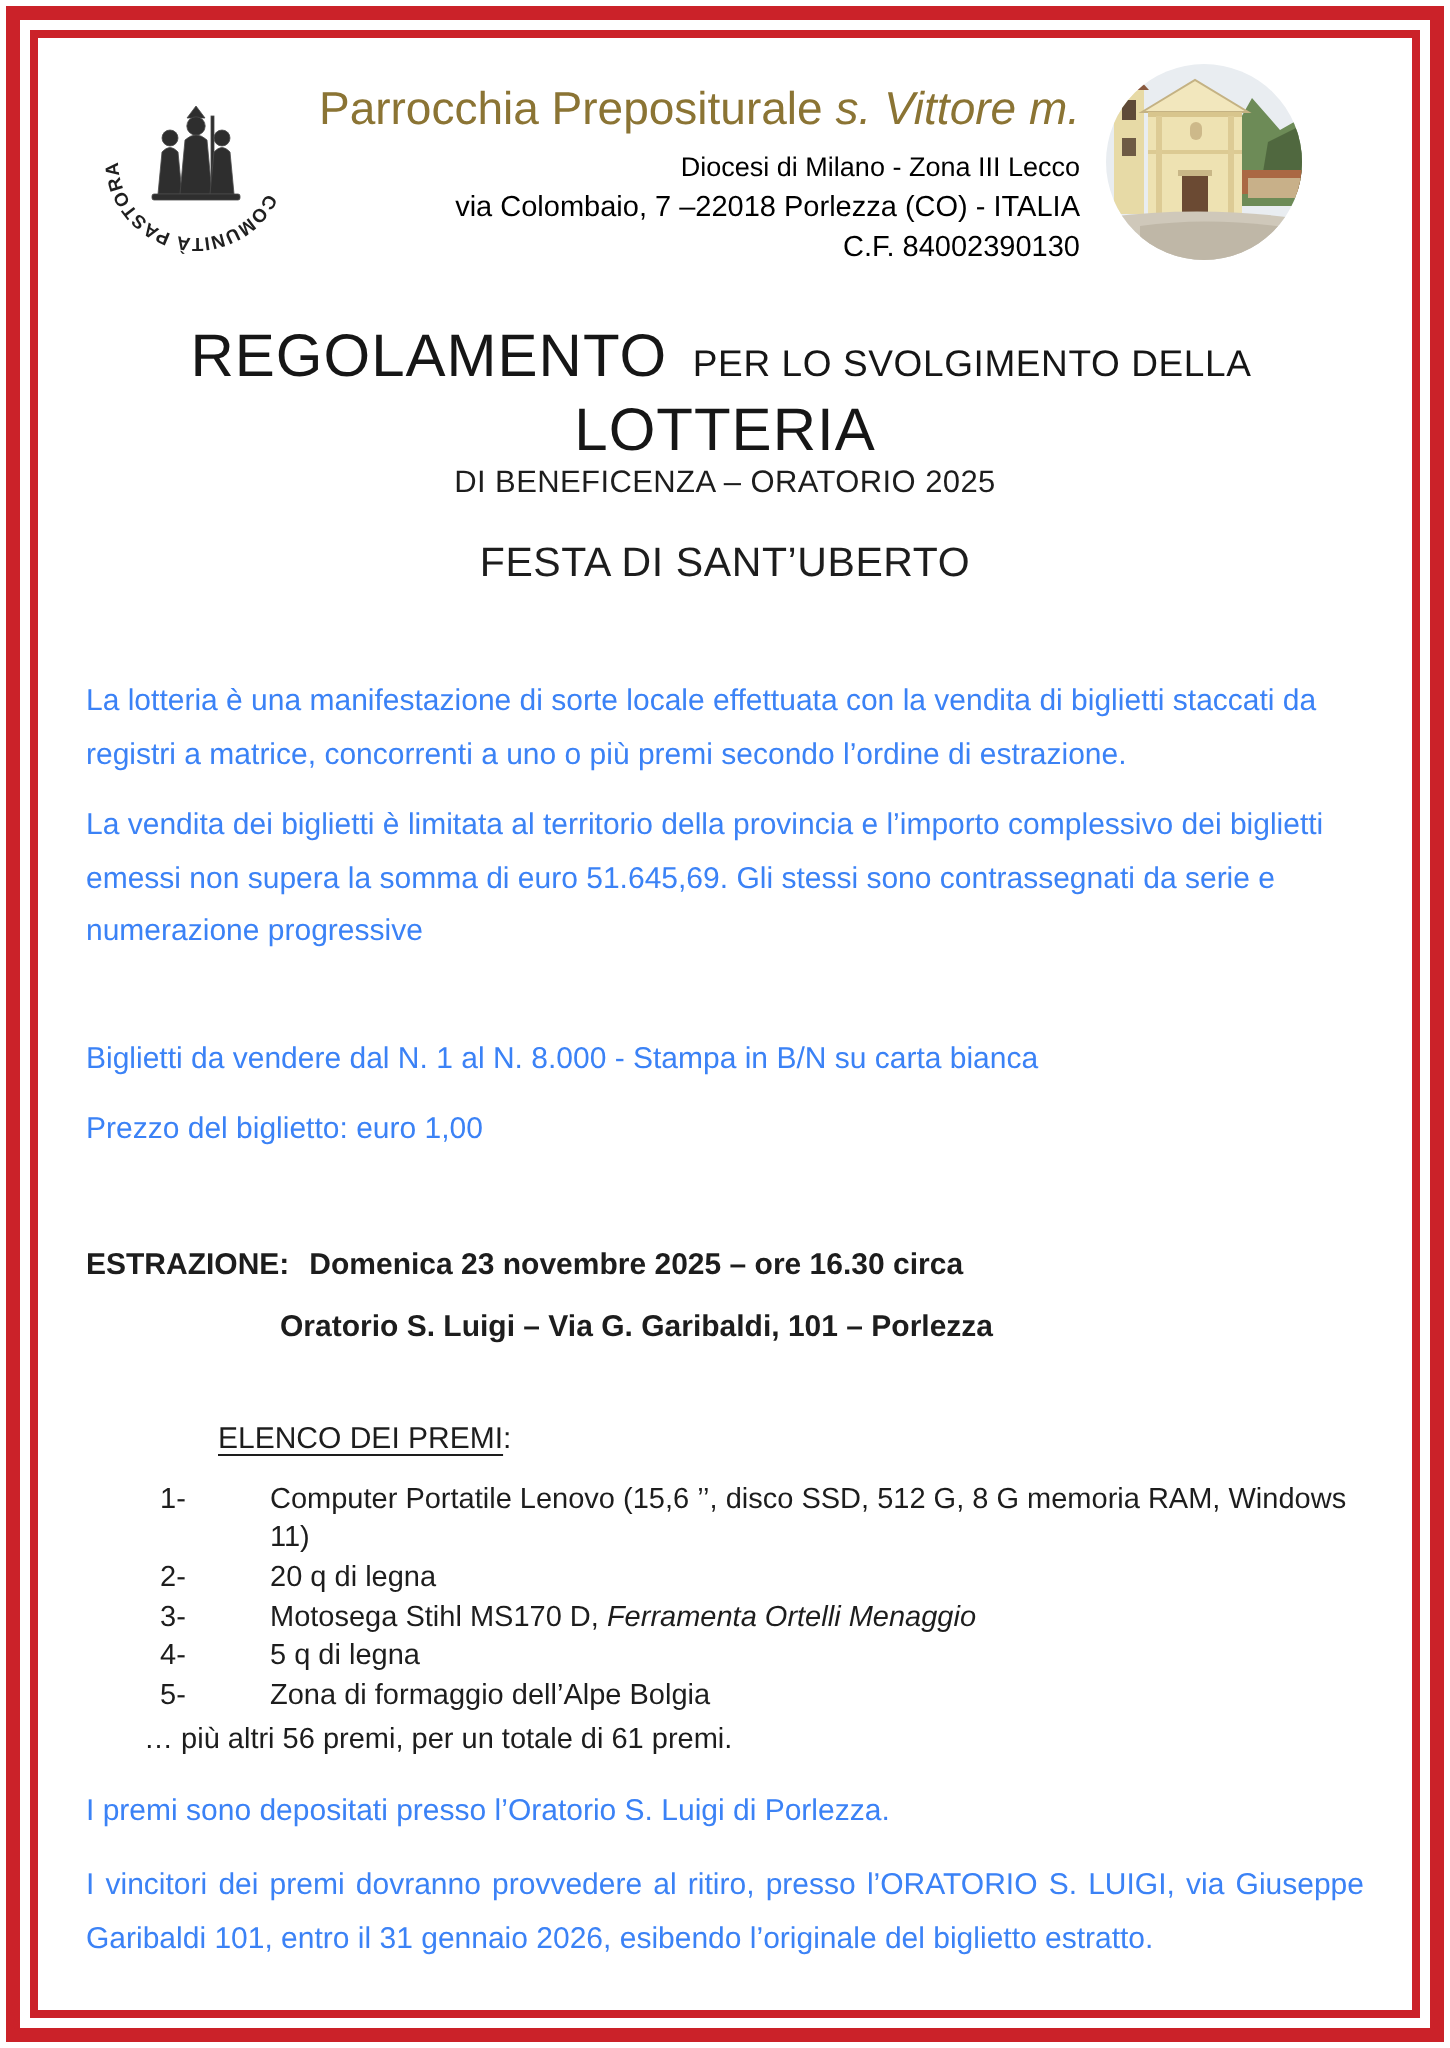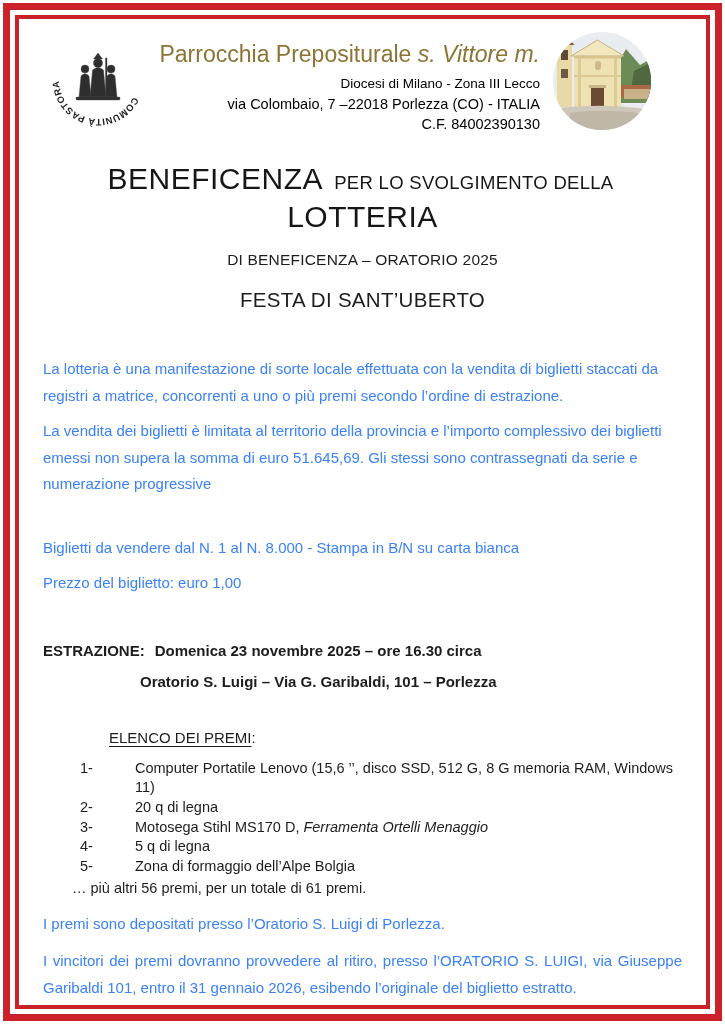--- a/index.html
+++ b/index.html
@@ -27,21 +27,21 @@
   .parish-name{color:var(--gold);font-size:23px;margin-bottom:8px;}
   .parish-name .it{font-style:italic;}
   .lh-line{font-size:13.5px;line-height:20px;color:#000000;}
   .lh-line.addr{font-size:14.5px;}
   .church{width:104px;height:100px;flex:none;margin-right:28px;margin-top:2px;}
 
   
   .title-block{text-align:center;margin-top:28px;}
   .main-title{font-weight:400;font-size:30px;letter-spacing:.5px;line-height:34px;color:#161616;}
   .main-title .mid{font-size:18.5px;letter-spacing:.3px;margin:0 4px;}
-  .subtitle1{font-size:15.5px;margin-top:17px;letter-spacing:.2px;}
+  .subtitle1{font-size:15.5px;letter-spacing:.2px;}
   .subtitle2{font-size:20.5px;margin-top:19px;letter-spacing:.3px;}
 
   
   .bodytext{font-size:15px;line-height:26.5px;color:#3b82f6;}
   .p1{margin-top:44px;}
   .p2{margin-top:9px;}
   .tickets{margin-top:37px;}
   .price{margin-top:9px;}
 
   .extraction{margin-top:41px;font-weight:700;font-size:15px;line-height:26px;}
@@ -136,21 +136,21 @@
             <rect x="39" y="54" width="17" height="3" fill="#c9b787"></rect>
 
             <path d="M0,78 Q52,71 104,79 L104,100 0,100 Z" fill="#cfc8ba"></path>
             <path d="M20,82 Q55,77 95,83 L95,100 20,100 Z" fill="#bfb7a7"></path>
           </g>
         </svg>
       </div>
     </header>
 
     <section class="title-block">
-      <h1 class="main-title"><span class="big">BENEFICENZA</span> <span class="mid">PER LO SVOLGIMENTO DELLA</span> <span class="big">LOTTERIA</span></h1>
+      <h1 class="main-title"><span class="big">REGOLAMENTO</span> <span class="mid">PER LO SVOLGIMENTO DELLA</span> <span class="big">LOTTERIA</span></h1>
       <div class="subtitle1">DI BENEFICENZA – ORATORIO 2025</div>
       <div class="subtitle2">FESTA DI SANT’UBERTO</div>
     </section>
 
     <p class="bodytext p1">La lotteria è una manifestazione di sorte locale effettuata con la vendita di biglietti staccati da registri a matrice, concorrenti a uno o più premi secondo l’ordine di estrazione.</p>
     <p class="bodytext p2">La vendita dei biglietti è limitata al territorio della provincia e l’importo complessivo dei biglietti emessi non supera la somma di euro 51.645,69. Gli stessi sono contrassegnati da serie e numerazione progressive</p>
 
     <p class="bodytext tickets">Biglietti da vendere dal N. 1 al N. 8.000 - Stampa in B/N su carta bianca</p>
     <p class="bodytext price">Prezzo del biglietto: euro 1,00</p>
 

